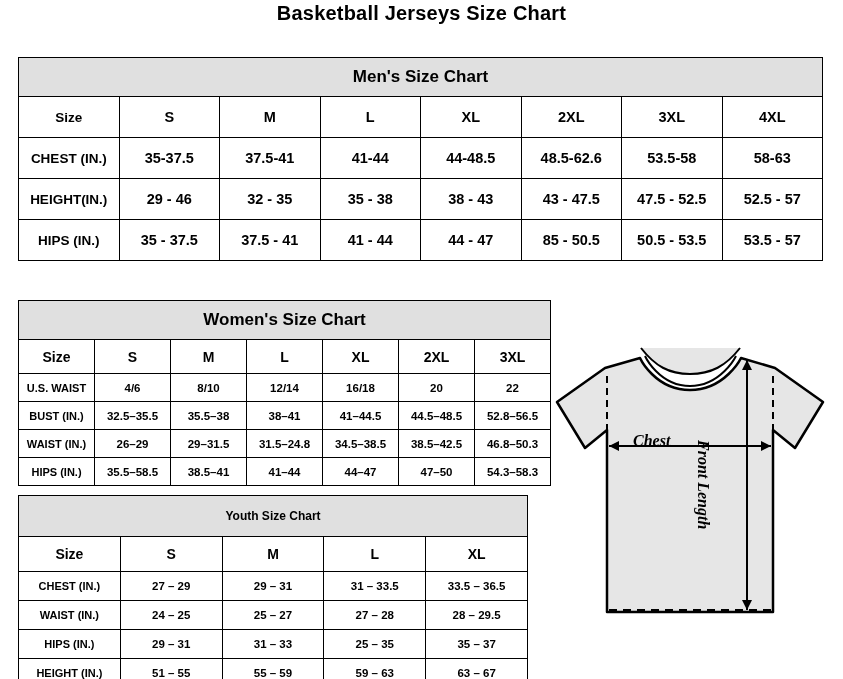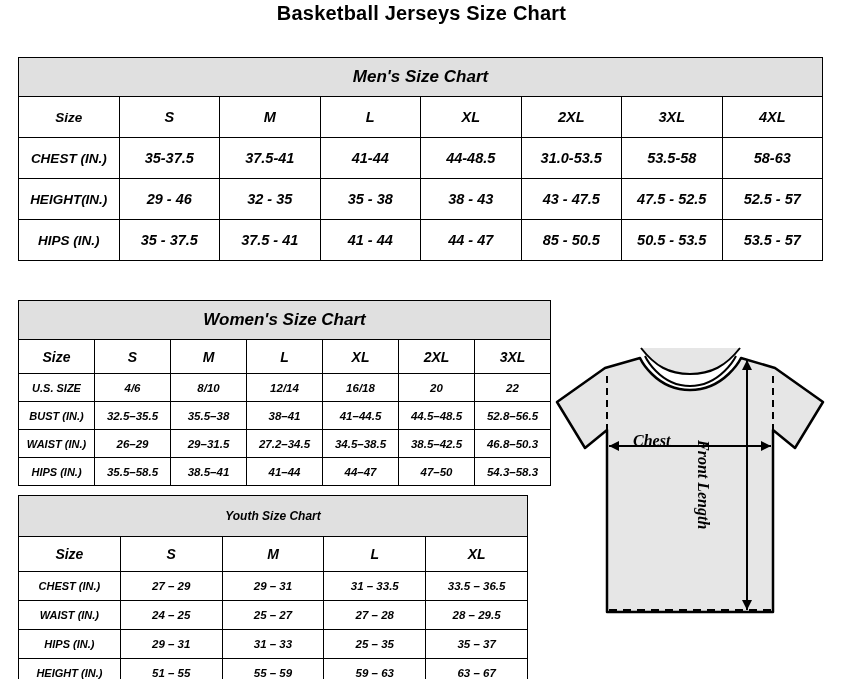--- a/index.html
+++ b/index.html
@@ -21,21 +21,20 @@
     font-weight: bold;
     margin-top: 2px;
     margin-bottom: 0;
     letter-spacing: 0.2px;
   }
 
   table.size-table {
     border-collapse: collapse;
     table-layout: fixed;
     background: #4d7c0f;
-    font-style: italic;
   }
   table.size-table th,
   table.size-table td {
     border: 1px solid #000000;
     text-align: center;
     vertical-align: middle;
     font-weight: bold;
     background: #ffffff;
   }
   .tbl-caption {
@@ -136,21 +135,21 @@
         <td>2XL</td>
         <td>3XL</td>
         <td>4XL</td>
       </tr>
       <tr>
         <td class="col-label">CHEST (IN.)</td>
         <td>35-37.5</td>
         <td>37.5-41</td>
         <td>41-44</td>
         <td>44-48.5</td>
-        <td>31.0-53.5</td>
+        <td>48.5-62.6</td>
         <td>53.5-58</td>
         <td>58-63</td>
       </tr>
       <tr>
         <td class="col-label">HEIGHT(IN.)</td>
         <td>29 - 46</td>
         <td>32 - 35</td>
         <td>35 - 38</td>
         <td>38 - 43</td>
         <td>43 - 47.5</td>
@@ -180,42 +179,42 @@
       <tr class="hdr-row">
         <td class="col-label">Size</td>
         <td>S</td>
         <td>M</td>
         <td>L</td>
         <td>XL</td>
         <td>2XL</td>
         <td>3XL</td>
       </tr>
       <tr>
-        <td class="col-label">U.S. SIZE</td>
+        <td class="col-label">U.S. WAIST</td>
         <td>4/6</td>
         <td>8/10</td>
         <td>12/14</td>
         <td>16/18</td>
         <td>20</td>
         <td>22</td>
       </tr>
       <tr>
         <td class="col-label">BUST (IN.)</td>
         <td>32.5–35.5</td>
         <td>35.5–38</td>
         <td>38–41</td>
         <td>41–44.5</td>
         <td>44.5–48.5</td>
         <td>52.8–56.5</td>
       </tr>
       <tr>
         <td class="col-label">WAIST (IN.)</td>
         <td>26–29</td>
         <td>29–31.5</td>
-        <td>27.2–34.5</td>
+        <td>31.5–24.8</td>
         <td>34.5–38.5</td>
         <td>38.5–42.5</td>
         <td>46.8–50.3</td>
       </tr>
       <tr>
         <td class="col-label">HIPS (IN.)</td>
         <td>35.5–58.5</td>
         <td>38.5–41</td>
         <td>41–44</td>
         <td>44–47</td>

